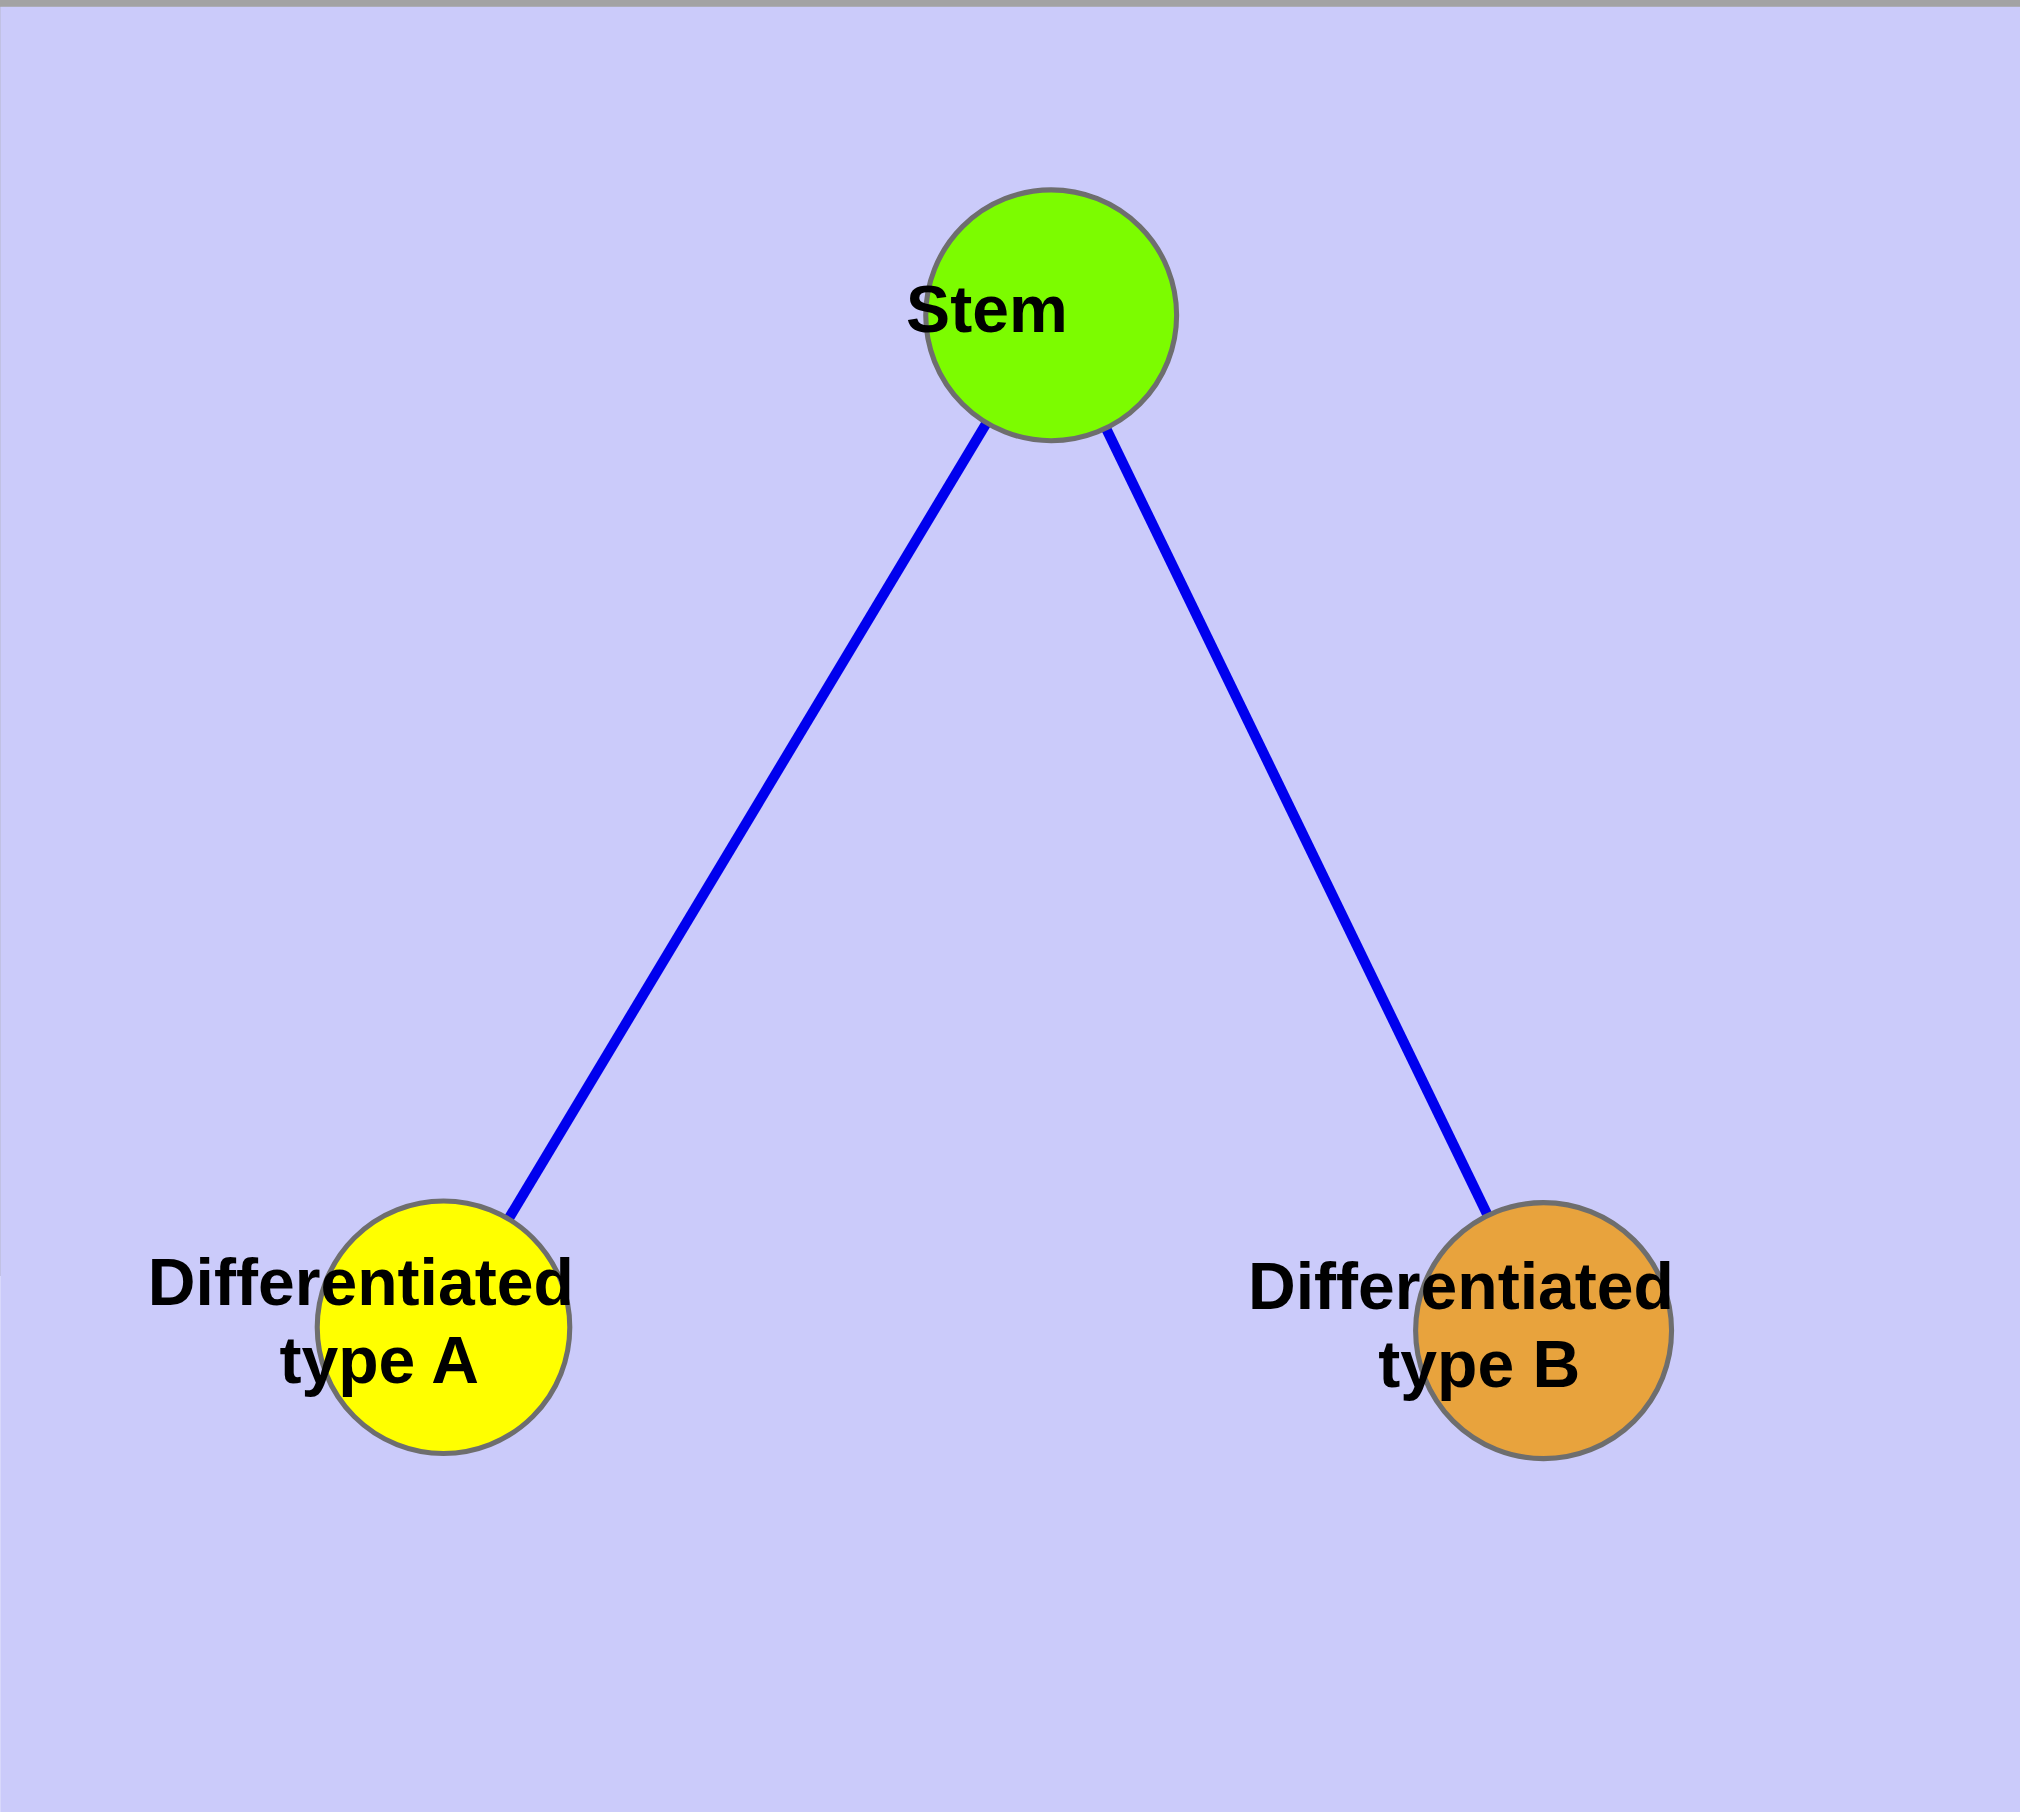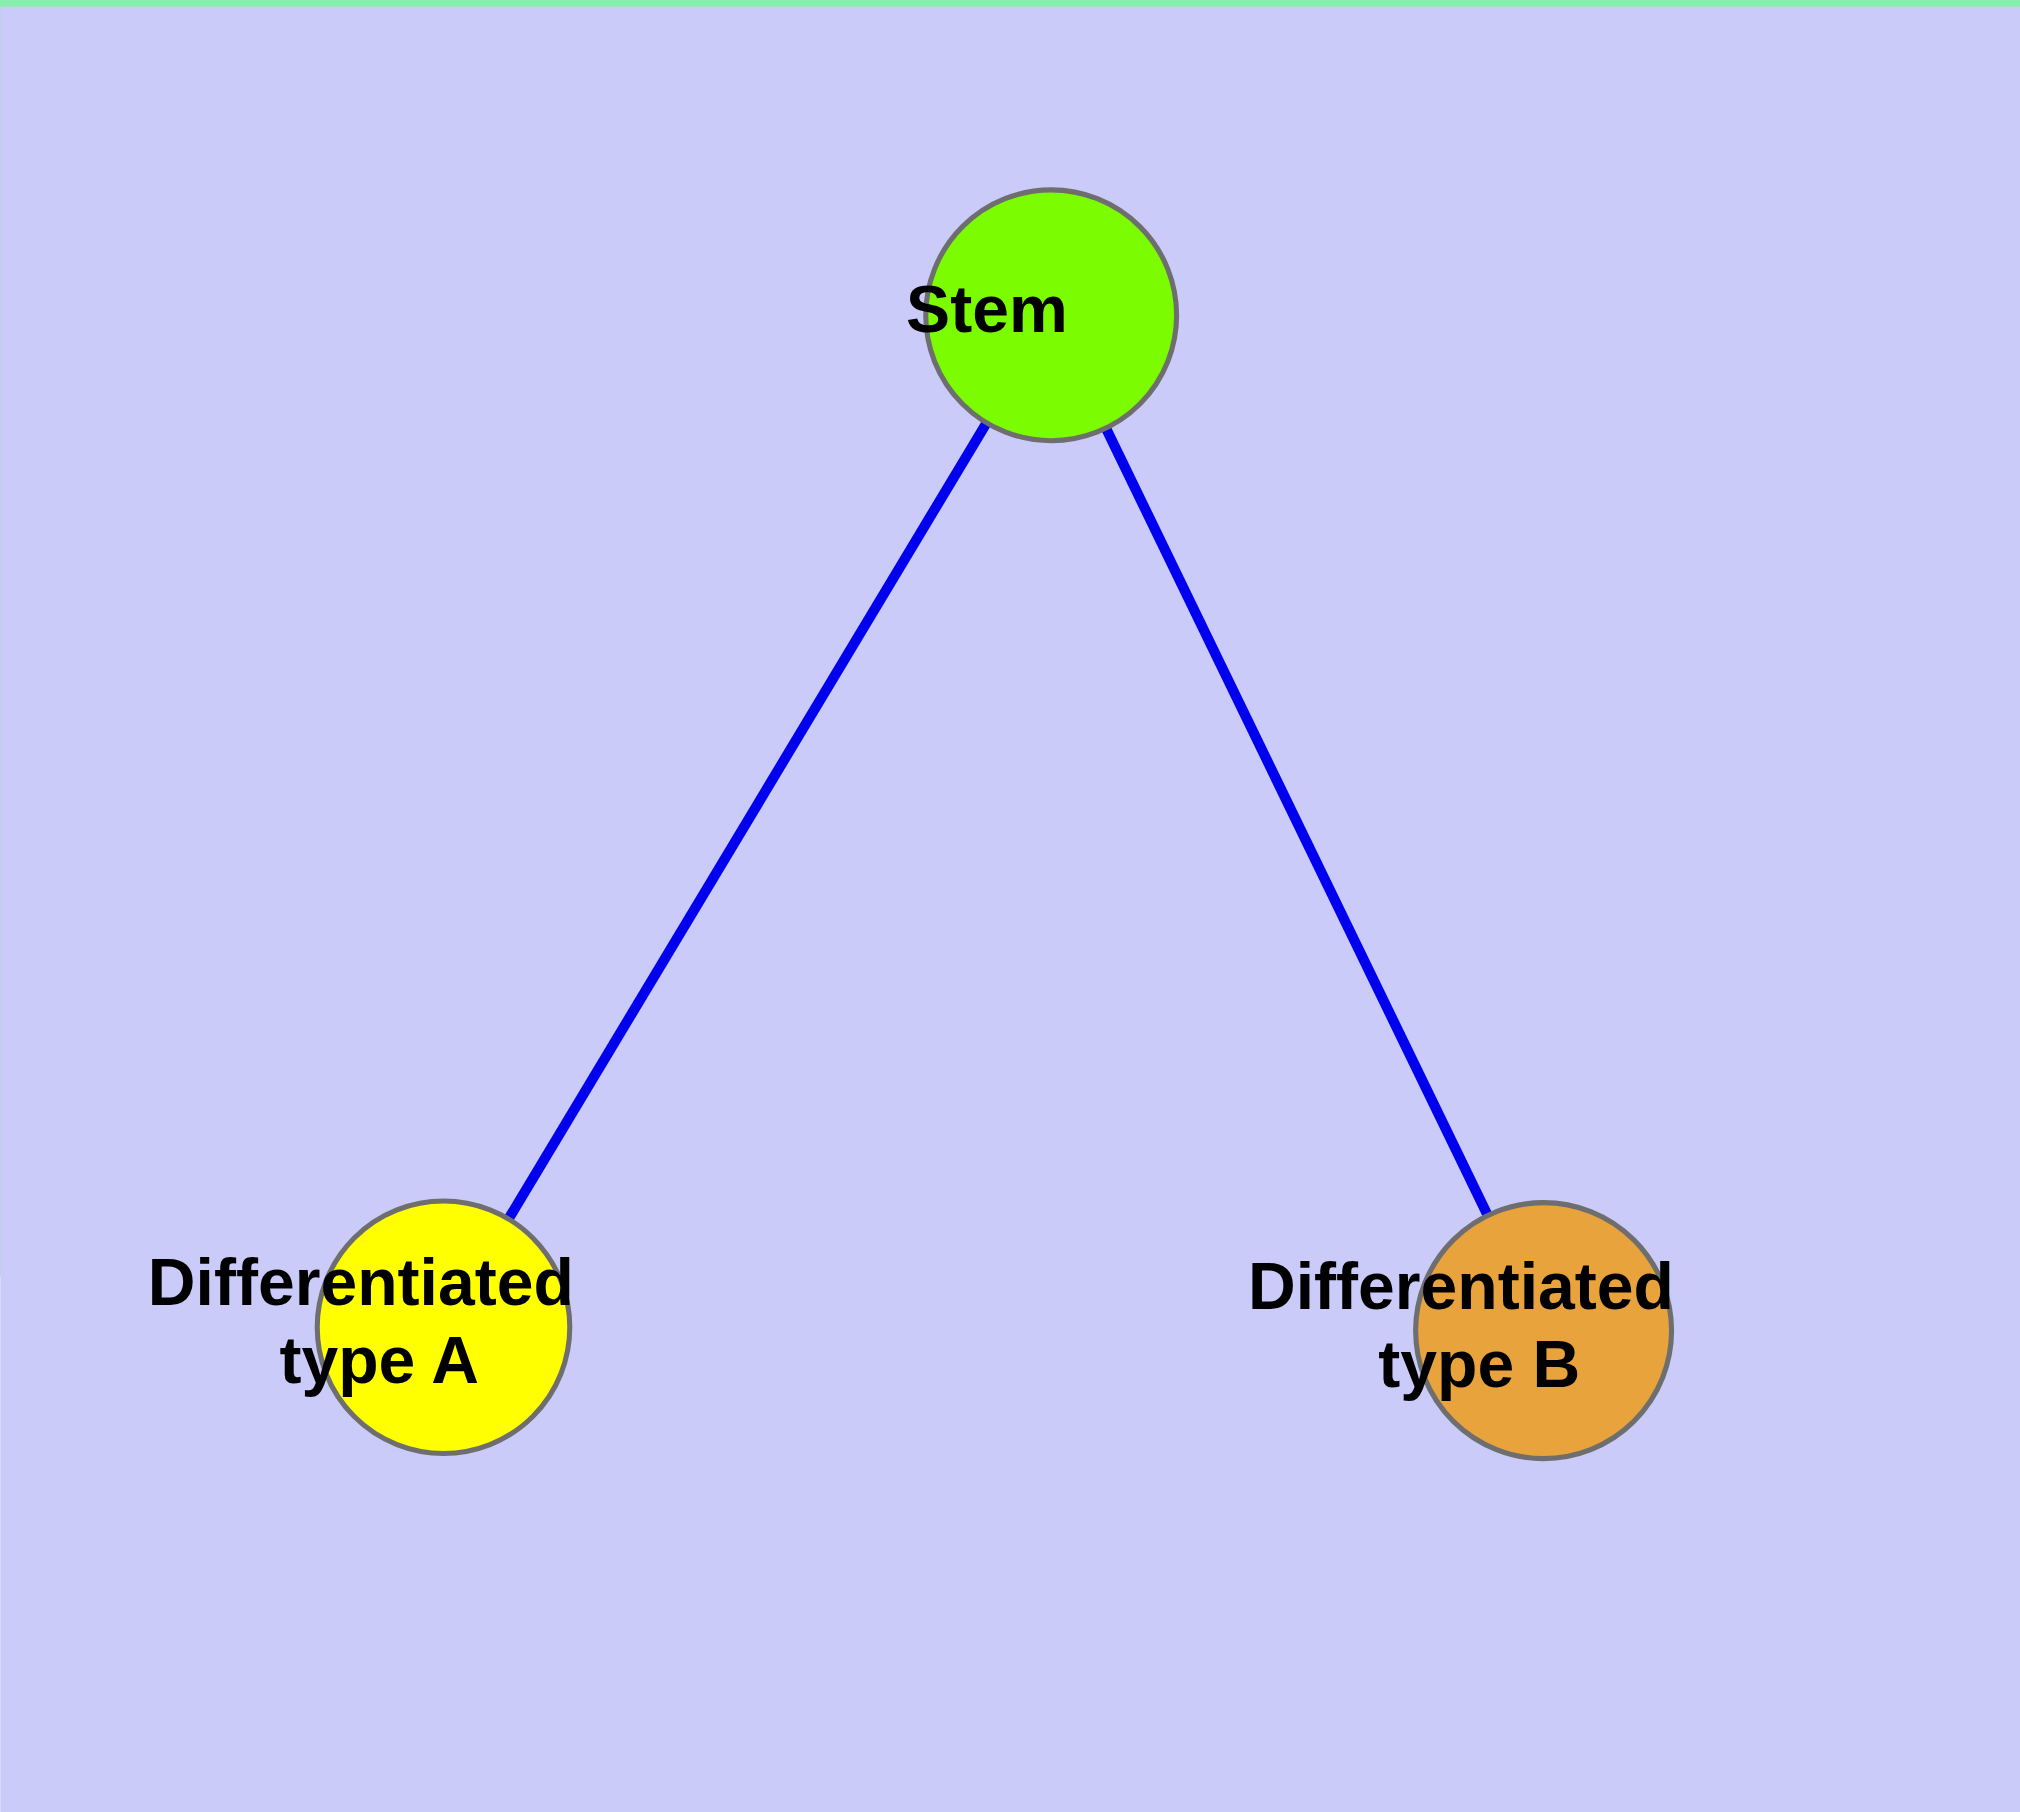--- a/index.html
+++ b/index.html
@@ -11,21 +11,21 @@
   body {
     width: 2021px;
     height: 1812px;
     overflow: hidden;
     font-family: "Liberation Sans", sans-serif;
   }
   #graph-canvas {
     position: relative;
     width: 2021px;
     height: 1276px;
-    background: #86efac;
+    background: #a3a3a3;
   }
   #graph-svg {
     position: absolute;
     left: 0;
     top: 0;
     width: 2021px;
     height: 1812px;
     display: block;
   }
   .node-label {

